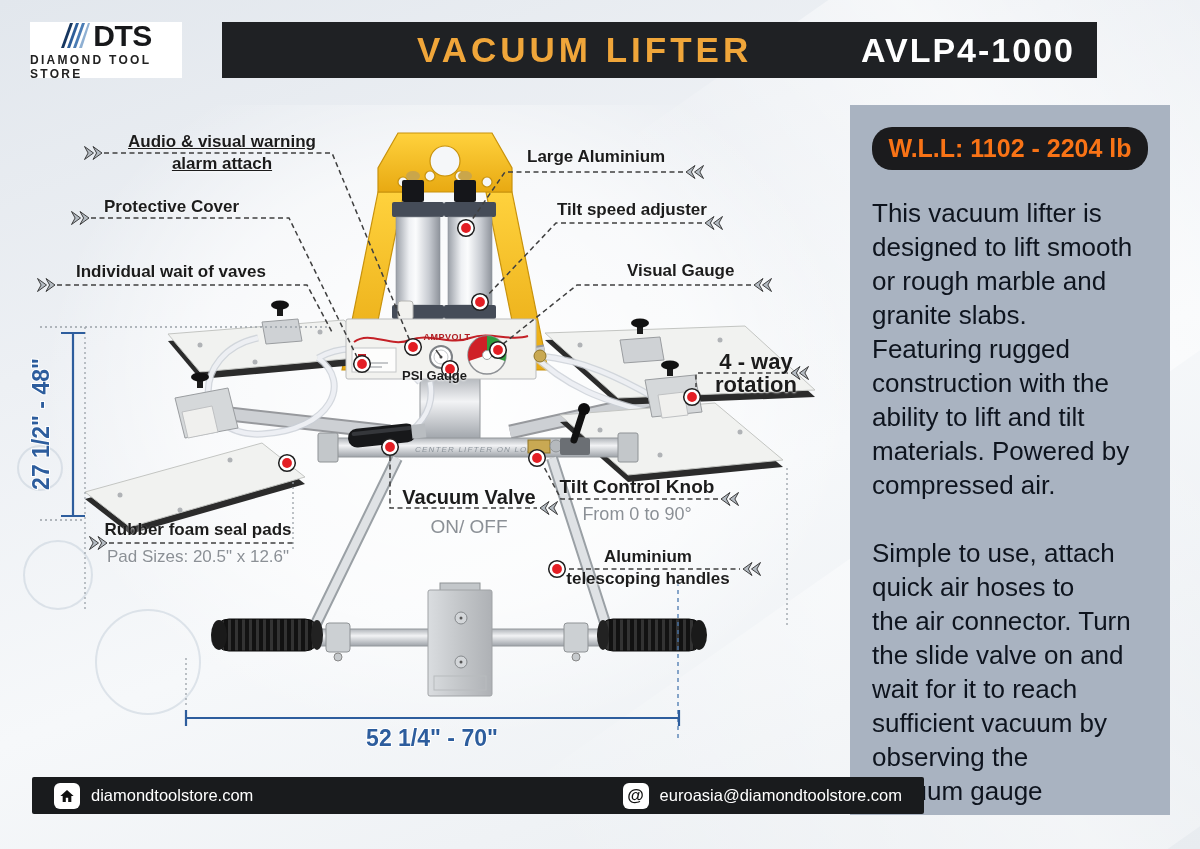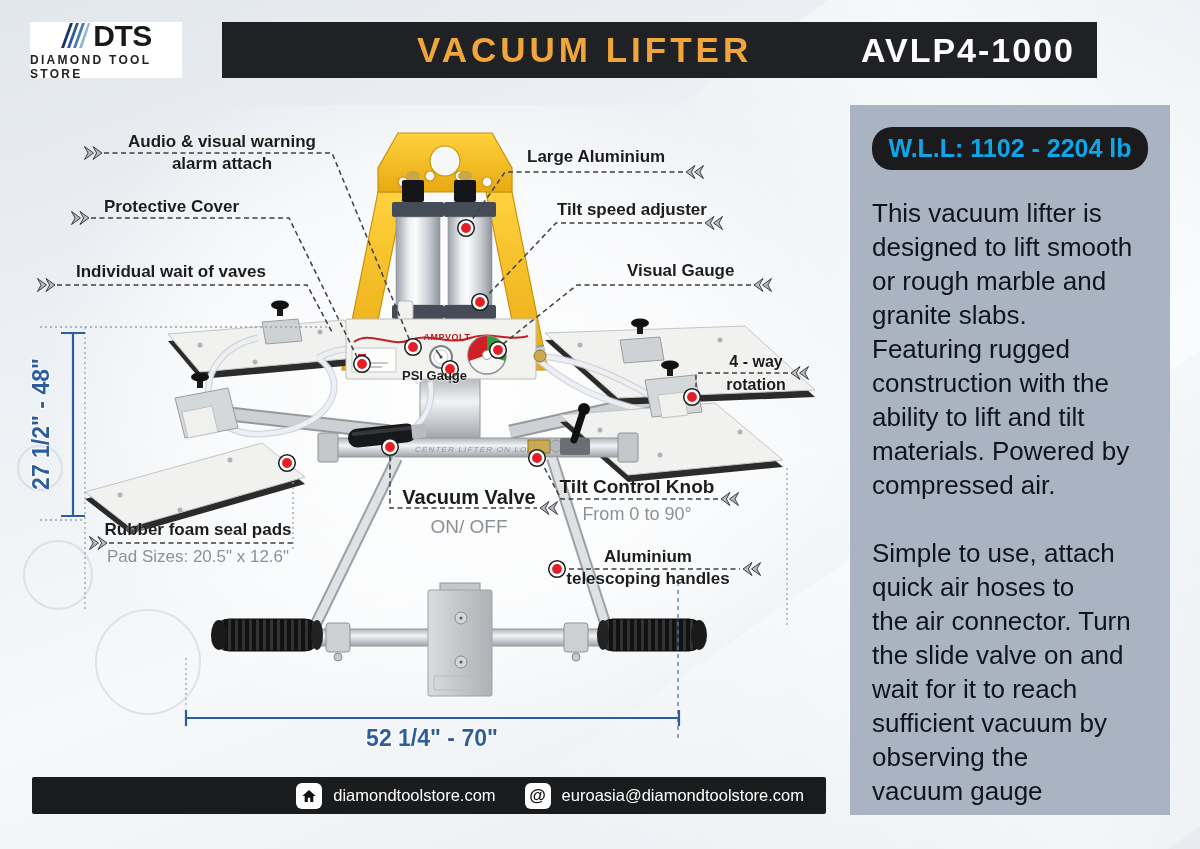--- a/index.html
+++ b/index.html
@@ -19,26 +19,26 @@
   .logo-abbr{font-size:30px;font-weight:800;letter-spacing:-.5px;color:#17181a;line-height:28px;}
   .logo-line{width:152px;height:2px;background:#1a1a1a;margin-top:1px;}
   .logo-tag{font-size:12px;letter-spacing:2.3px;font-weight:600;color:#222;margin-top:2px;}
   .hbar{position:absolute;left:222px;top:22px;width:875px;height:56px;background:#1f2124;
         display:flex;align-items:center;}
   .htitle{margin-left:195px;font-size:35px;font-weight:700;letter-spacing:4px;color:#f0a63a;}
   .hmodel{margin-left:auto;margin-right:22px;font-size:34px;font-weight:700;letter-spacing:2px;color:#ffffff;}
   
   .sidebar{position:absolute;left:850px;top:105px;width:320px;height:710px;background:#a9b3c1;}
   .wll{margin:22px auto 0 22px;width:276px;height:43px;background:#1b1b1d;border-radius:20px;
-        display:flex;align-items:center;justify-content:center;color:#0ea5e9;font-size:25px;font-weight:700;}
+        display:flex;align-items:center;justify-content:center;color:#f97316;font-size:25px;font-weight:700;}
   .side-para{margin:26px 12px 0 22px;font-size:26px;line-height:34px;color:#0e141e;white-space:pre-line;}
   .side-para.second{margin-top:34px;}
   
-  .fbar{position:absolute;left:32px;top:777px;width:794px;height:37px;background:#191b1d;border-radius:2px;
-        display:flex;align-items:center;justify-content:flex-end;padding:0 22px;box-sizing:border-box;gap:29px;}
+  .fbar{position:absolute;left:32px;top:777px;width:892px;height:37px;background:#191b1d;border-radius:2px;
+        display:flex;align-items:center;justify-content:space-between;padding:0 22px;box-sizing:border-box;gap:29px;}
   .fgroup{display:flex;align-items:center;gap:11px;color:#fff;font-size:16.5px;}
   .fico{width:26px;height:26px;background:#ffffff;border-radius:6px;display:flex;align-items:center;justify-content:center;
         color:#101010;font-weight:700;font-size:17px;line-height:26px;}
   
   .co{position:absolute;font-weight:700;font-size:17px;color:#1c1c1c;white-space:nowrap;
       text-shadow:0 1px 2px rgba(255,255,255,.85);}
   .co .sub{font-weight:400;color:#8b9096;}
   .ctr{text-align:center;}
   svg.scene{position:absolute;left:0;top:0;pointer-events:none;}
   svg text{font-family:"Liberation Sans",sans-serif;}
@@ -301,30 +301,30 @@
       <use href="#reddot" x="498" y="350"></use>
         <use href="#reddot" x="450" y="369"></use>
       <use href="#reddot" x="390" y="447"></use>
         <use href="#reddot" x="537" y="458"></use>
       <use href="#reddot" x="692" y="397"></use>
         <use href="#reddot" x="287" y="463"></use>
       <use href="#reddot" x="557" y="569"></use>
     </g>
   </svg>
 
-  <div class="co ctr" style="left:108px;top:131px;width:228px;line-height:22px;">
+  <div class="co ctr" style="left:108px;top:131px;width:228px;line-height:22px;text-decoration:underline;">
     <span style="display:block;">Audio &amp; visual warning</span>
     <span style="display:block;">alarm attach</span>
   </div>
   <div class="co" style="left:104px;top:197px;">Protective Cover</div>
   <div class="co" style="left:76px;top:262px;">Individual wait of vaves</div>
   <div class="co" style="left:527px;top:147px;">Large Aluminium</div>
   <div class="co" style="left:557px;top:200px;">Tilt speed adjuster</div>
   <div class="co" style="left:627px;top:261px;">Visual Gauge</div>
-  <div class="co ctr" style="left:706px;top:350px;width:100px;line-height:23px;font-size:16px;">
+  <div class="co ctr" style="left:706px;top:350px;width:100px;line-height:23px;font-size:22px;">
     <span style="display:block;">4 - way</span>
     <span style="display:block;">rotation</span>
   </div>
   <div class="co" style="left:402px;top:368px;font-size:13px;">PSI Gauge</div>
   <div class="co ctr" style="left:390px;top:486px;width:158px;font-size:20px;">
     <span style="display:block;">Vacuum Valve</span>
     <span class="sub" style="display:block;margin-top:7px;font-size:19px;">ON/ OFF</span>
   </div>
   <div class="co ctr" style="left:552px;top:476px;width:170px;font-size:19px;">
     <span style="display:block;">Tilt Control Knob</span>

